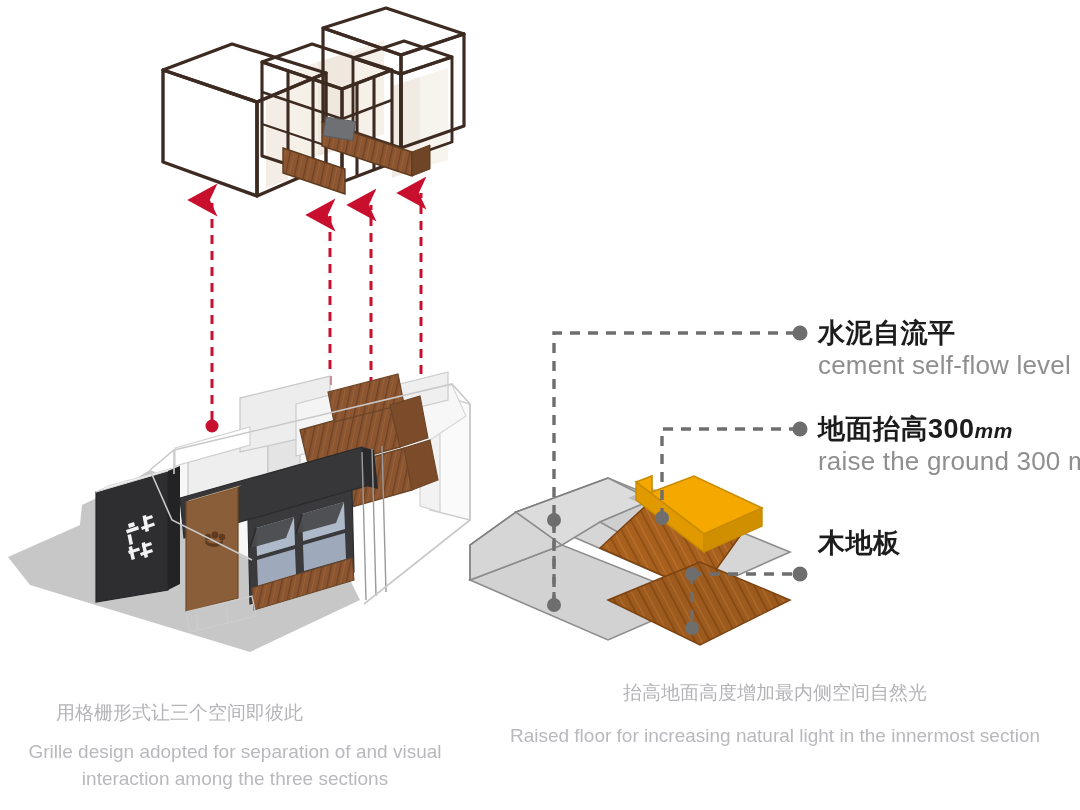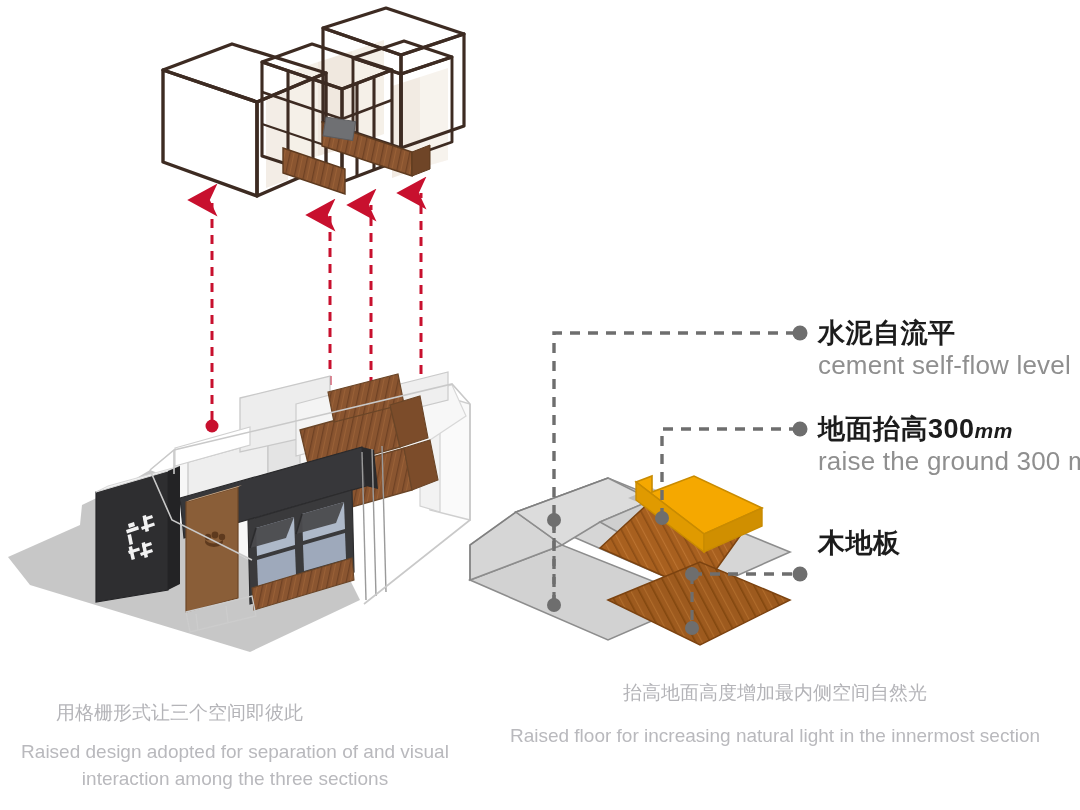--- a/index.html
+++ b/index.html
@@ -338,21 +338,21 @@
 
   <div class="callout" id="callout-floor">
     <div class="cn">木地板</div>
   </div>
 
   <div class="caption" id="caption-left">
     <div class="cap-cn">
       <div>用格栅形式让三个空间即彼此</div>
     </div>
     <div class="cap-en">
-      <div>Raised design adopted for separation of and visual</div>
+      <div>Grille design adopted for separation of and visual</div>
       <div>interaction among the three sections</div>
     </div>
   </div>
 
   <div class="caption" id="caption-right">
     <div class="cap-cn">
       <div>抬高地面高度增加最内侧空间自然光</div>
     </div>
     <div class="cap-en">
       <div>Raised floor for increasing natural light in the innermost section</div>

